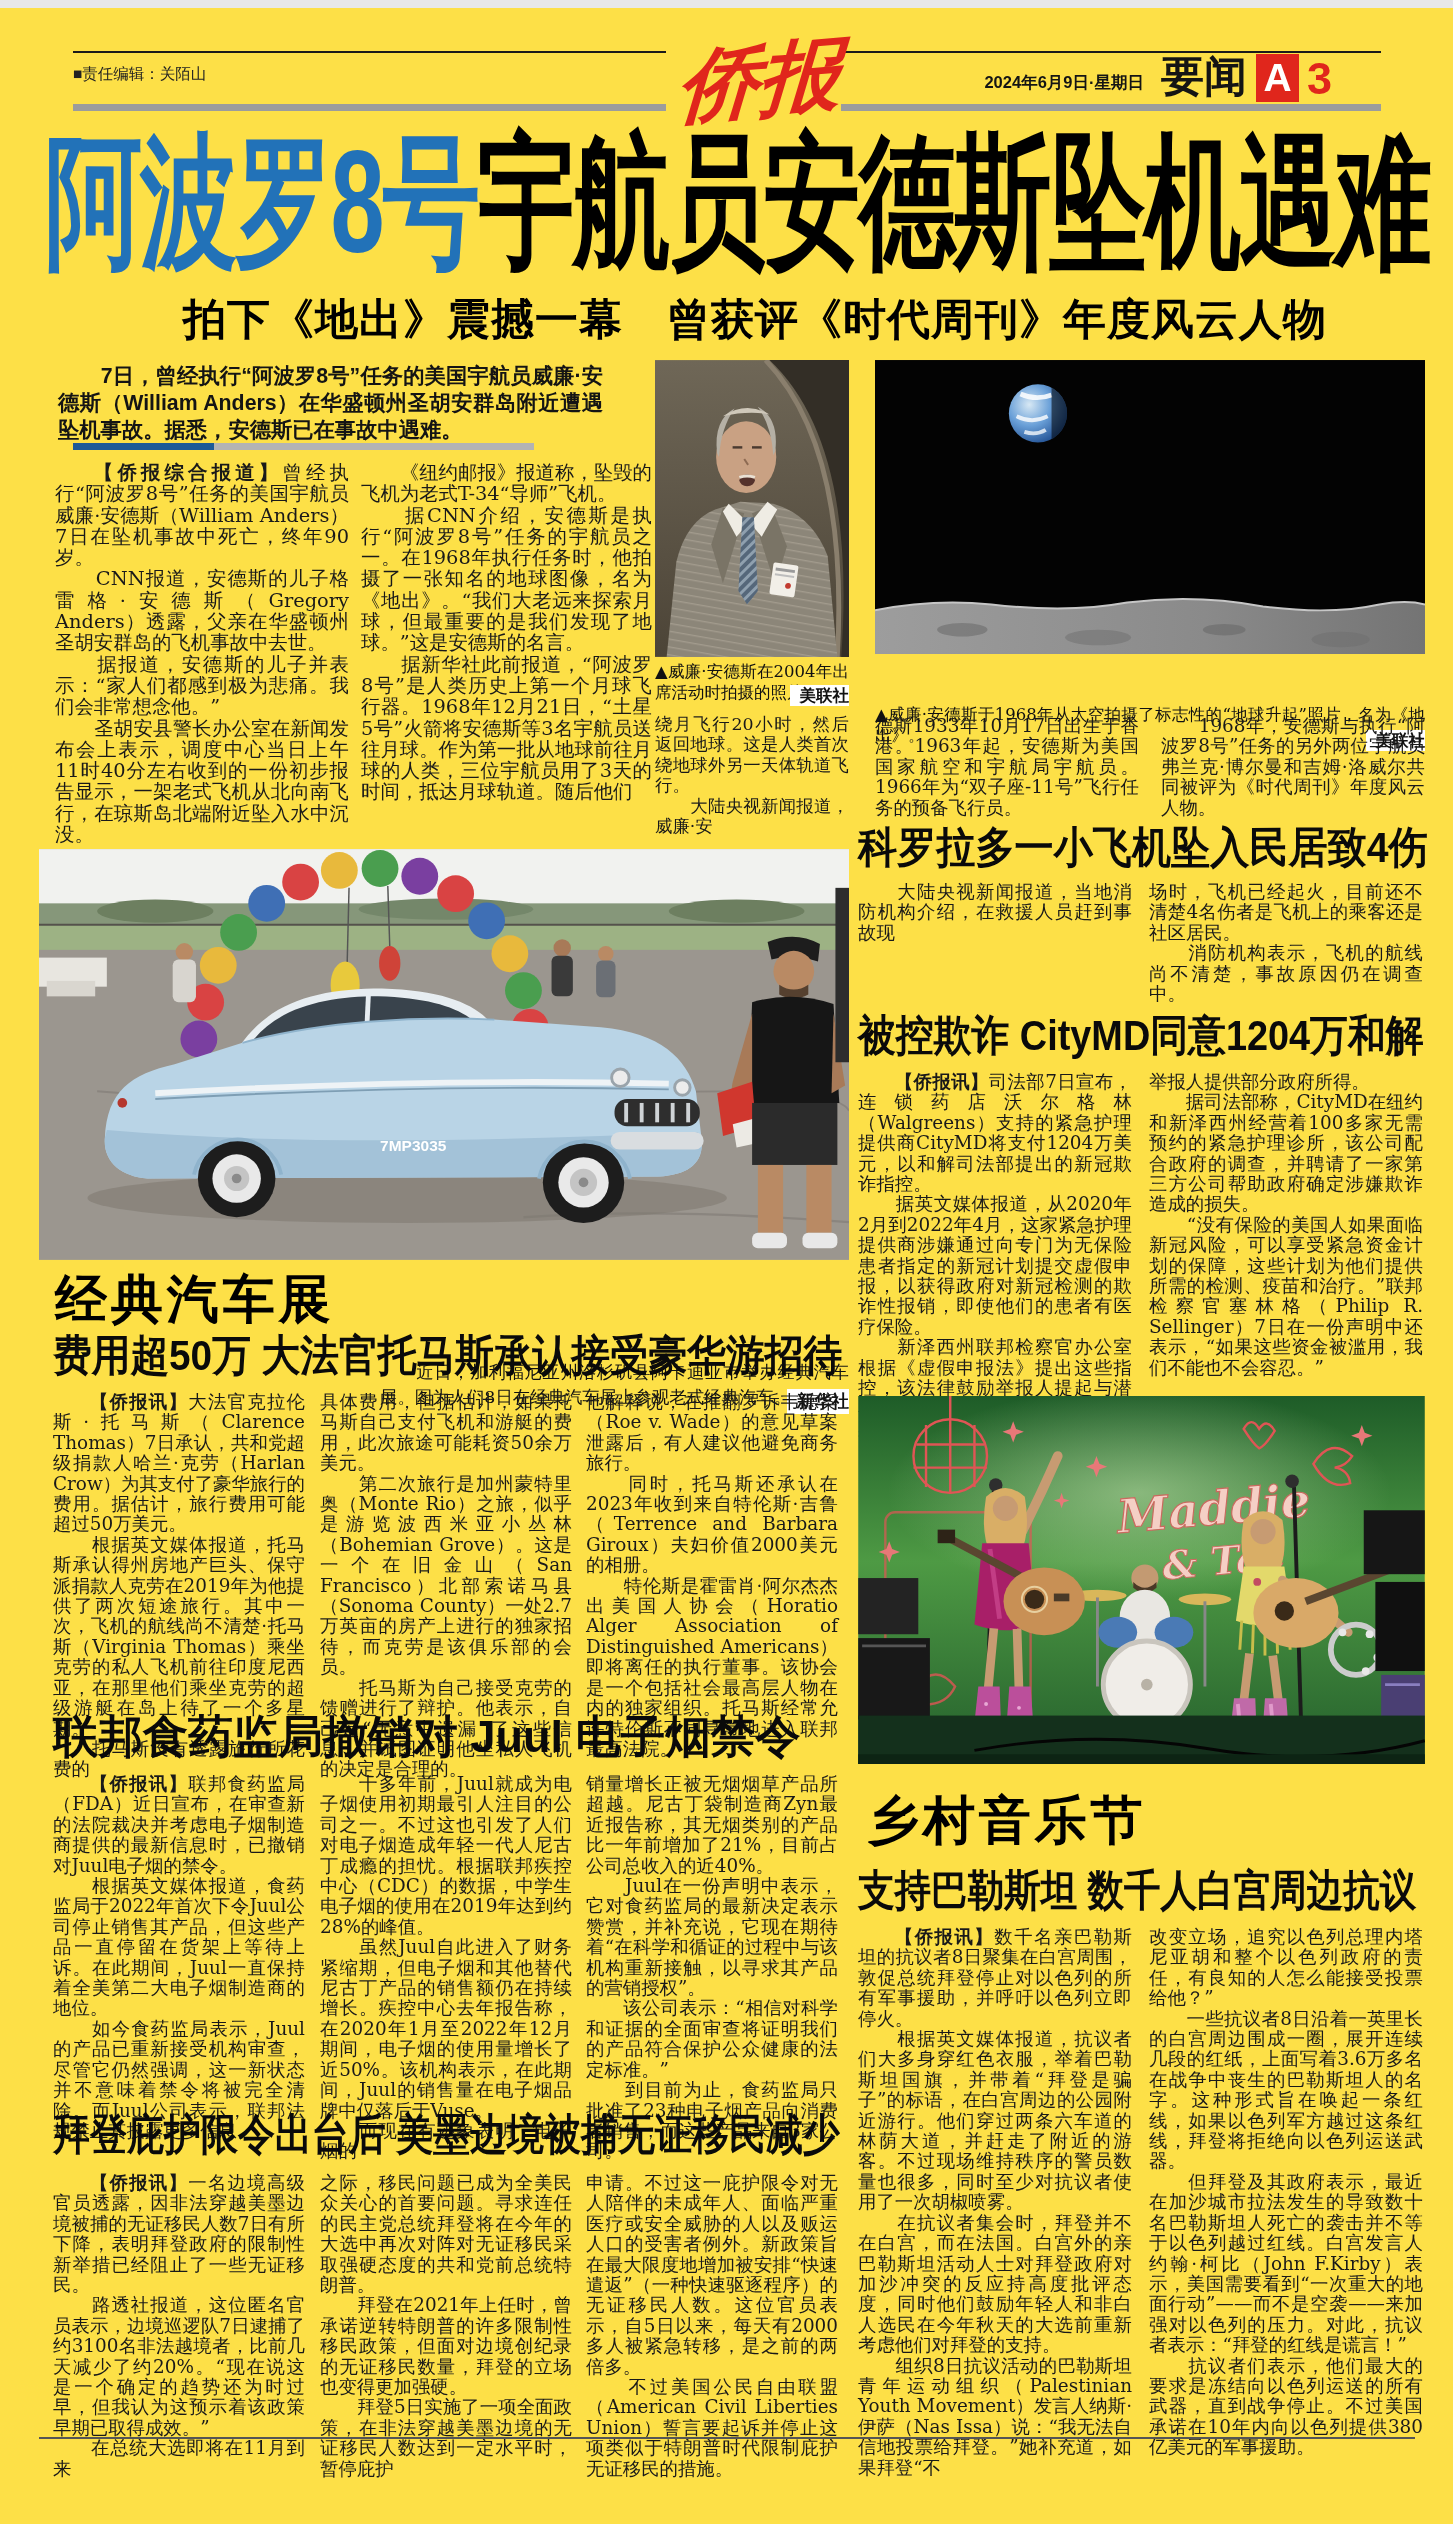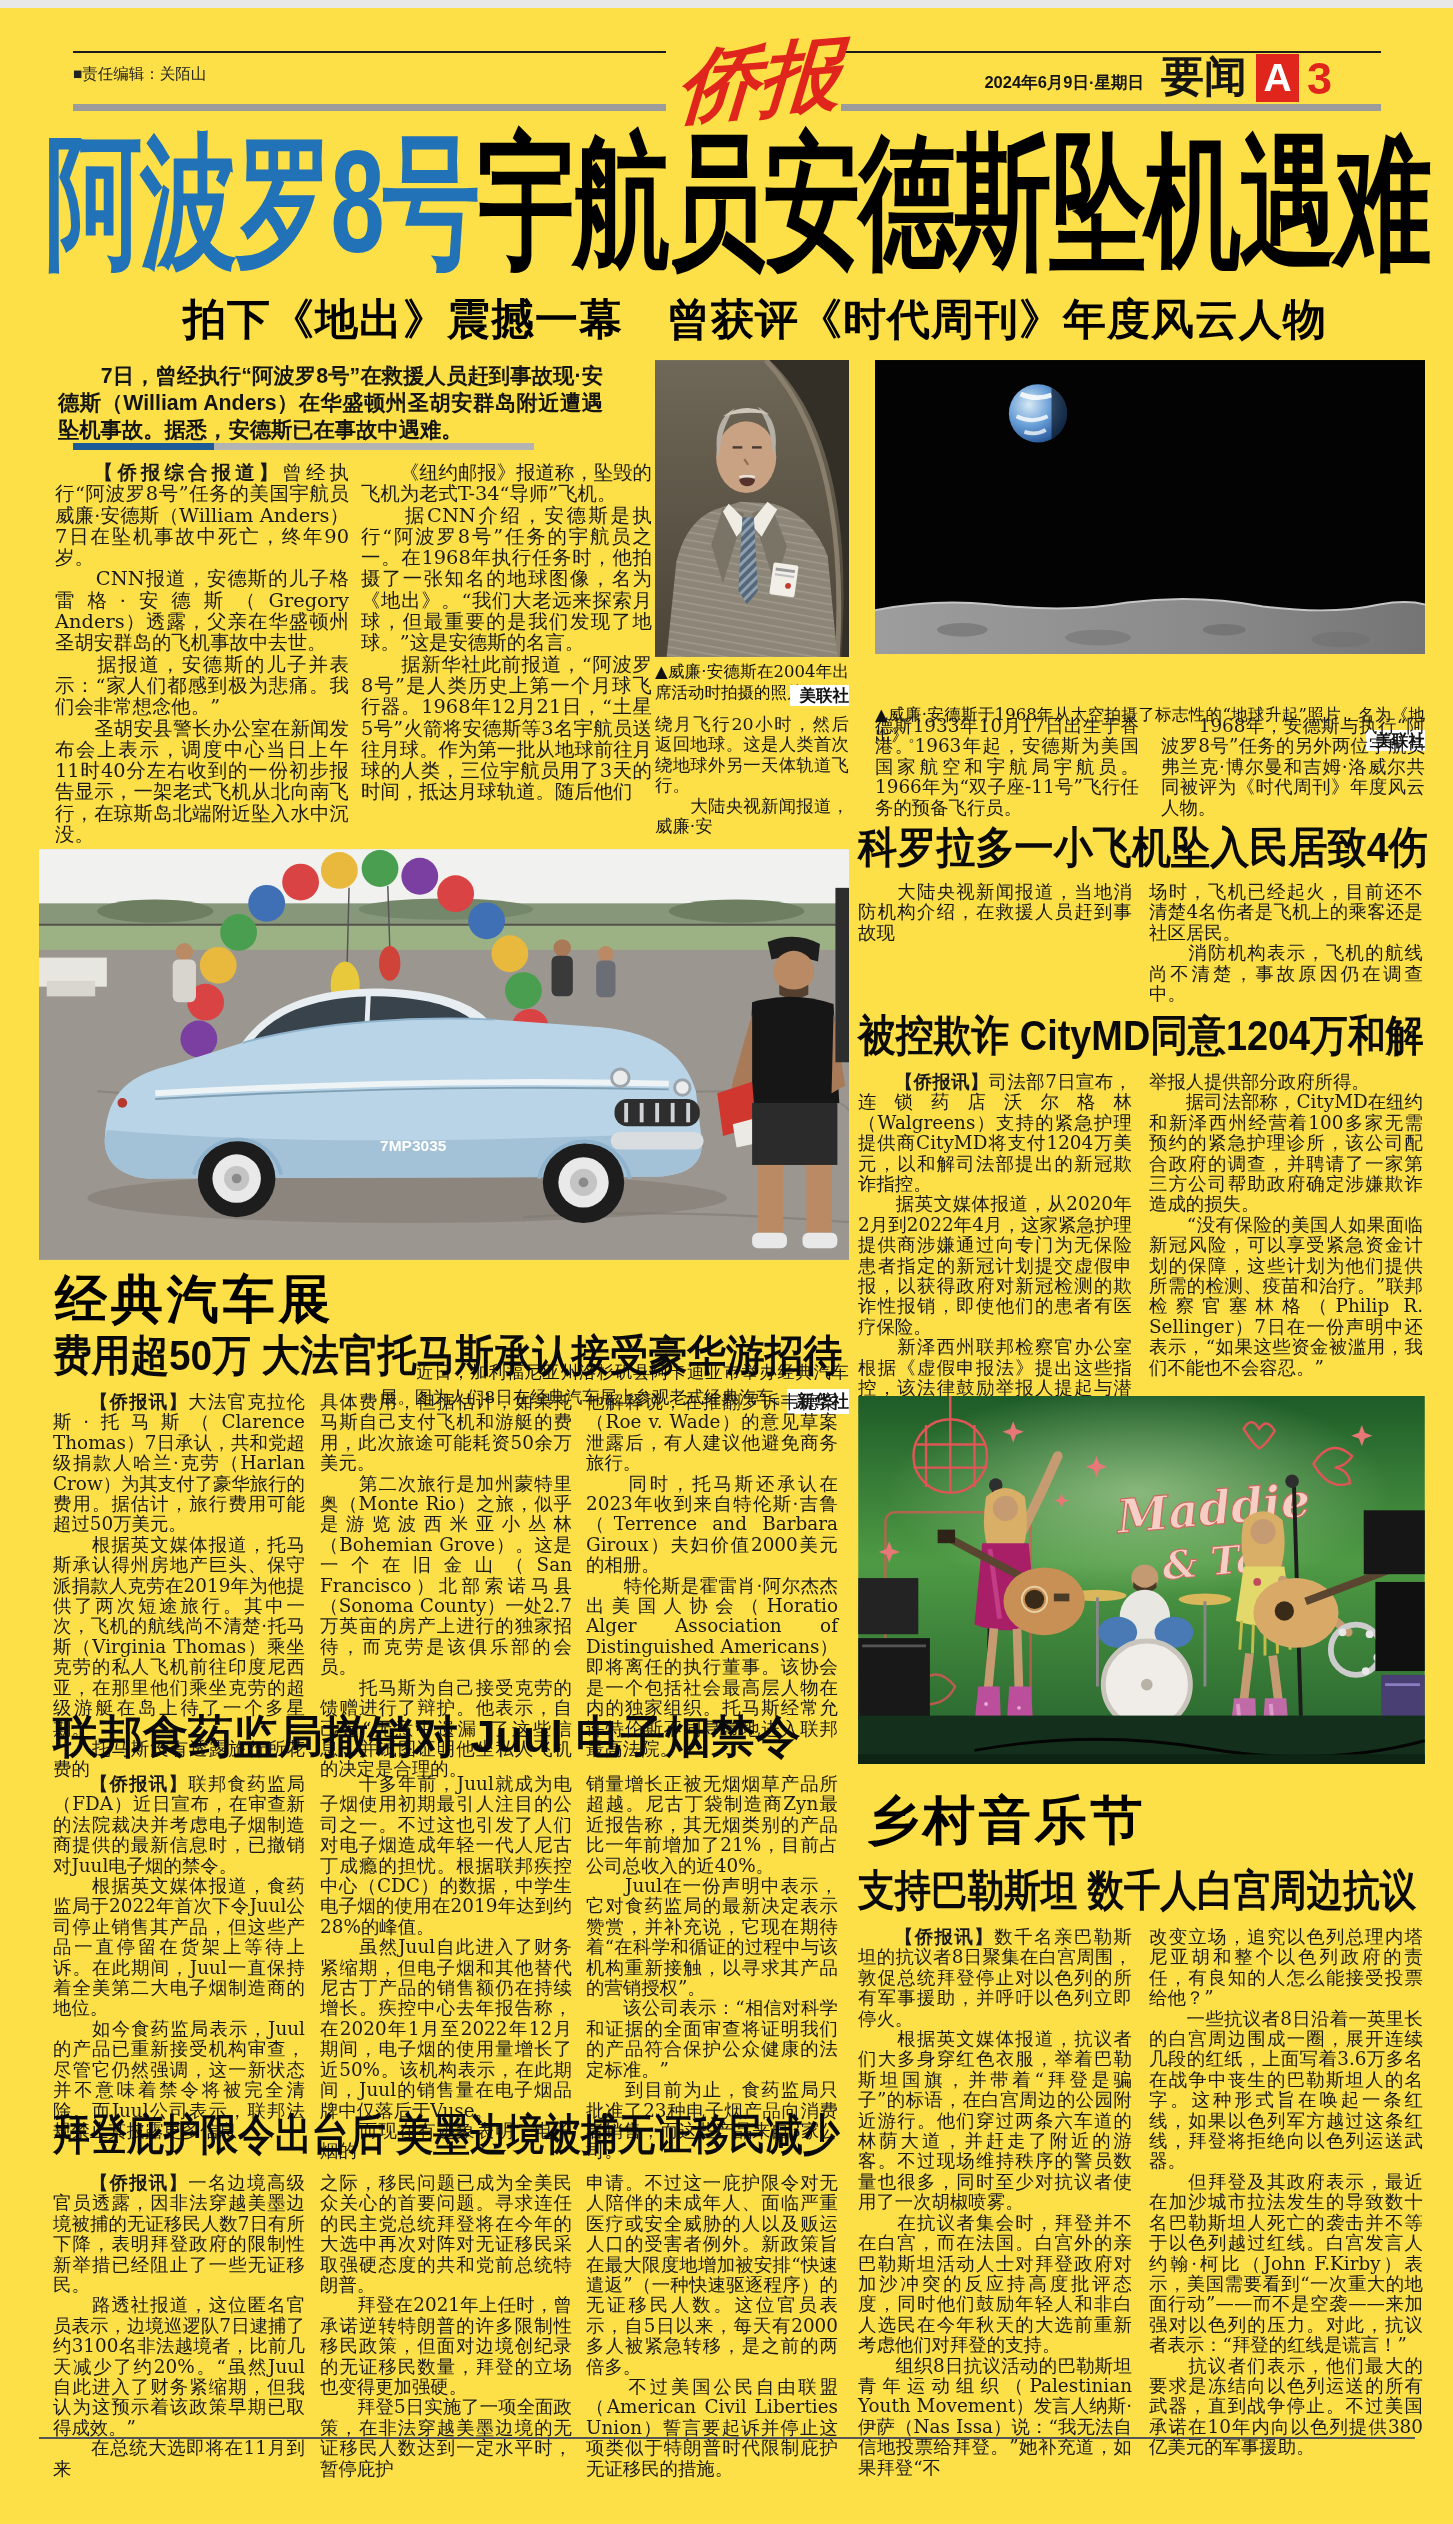--- a/index.html
+++ b/index.html
@@ -60,21 +60,21 @@
   <div class="b rule-thick" style="left:73px;top:96px;width:593px;"></div>
   <div class="b rule-thick" style="left:841px;top:96px;width:540px;"></div>
 
   <div class="b" style="left:45px;top:122px;width:1376px;height:147px;">
     <div class="mainhead">
       <span style="color:#2272b8;">阿波罗8号</span><span>宇航员安德斯坠机遇难</span>
     </div>
   </div>
   <div class="b subhead" style="left:0;top:283px;width:1454px;">拍下《地出》震撼一幕　曾获评《时代周刊》年度风云人物</div>
 
-  <div class="b lead" style="left:58px;top:355px;width:545px;">　　7日，曾经执行“阿波罗8号”在救援人员赶到事故现·安德斯（William Anders）在华盛顿州圣胡安群岛附近遭遇坠机事故。据悉，安德斯已在事故中遇难。</div>
+  <div class="b lead" style="left:58px;top:355px;width:545px;">　　7日，曾经执行“阿波罗8号”任务的美国宇航员威廉·安德斯（William Anders）在华盛顿州圣胡安群岛附近遭遇坠机事故。据悉，安德斯已在事故中遇难。</div>
   <div class="b" style="left:73px;top:435px;width:460px;height:6.8px;">
     <div style="position:absolute;left:0;top:0;width:141px;height:6.8px;background:#1d5a96;"></div>
     <div style="position:absolute;left:141px;top:0;width:320px;height:6.8px;background:#b3b3b3;"></div>
   </div>
 
   <div class="b body" style="left:55px;top:454px;width:294px;">
     <p class="graf"><b class="tag">【侨报综合报道】</b><span>曾经执行“阿波罗8号”任务的美国宇航员威廉·安德斯（William Anders）7日在坠机事故中死亡，终年90岁。</span></p>
     <div class="flow">　　CNN报道，安德斯的儿子格雷格·安德斯（Gregory Anders）透露，父亲在华盛顿州圣胡安群岛的飞机事故中去世。
 　　据报道，安德斯的儿子并表示：“家人们都感到极为悲痛。我们会非常想念他。”
 　　圣胡安县警长办公室在新闻发布会上表示，调度中心当日上午11时40分左右收到的一份初步报告显示，一架老式飞机从北向南飞行，在琼斯岛北端附近坠入水中沉没。</div>
@@ -323,21 +323,21 @@
 　　虽然Juul自此进入了财务紧缩期，但电子烟和其他替代尼古丁产品的销售额仍在持续增长。疾控中心去年报告称，在2020年1月至2022年12月期间，电子烟的使用量增长了近50%。该机构表示，在此期间，Juul的销售量在电子烟品牌中仅落后于Vuse。
 　　而现在有迹象表明，电子烟的</div>
   <div class="b body-sm flow" style="left:586px;top:1766px;width:252px;">销量增长正被无烟烟草产品所超越。尼古丁袋制造商Zyn最近报告称，其无烟类别的产品比一年前增加了21%，目前占公司总收入的近40%。
 　　Juul在一份声明中表示，它对食药监局的最新决定表示赞赏，并补充说，它现在期待着“在科学和循证的过程中与该机构重新接触，以寻求其产品的营销授权”。
 　　该公司表示：“相信对科学和证据的全面审查将证明我们的产品符合保护公众健康的法定标准。”
 　　到目前为止，食药监局只批准了23种电子烟产品向消费者销售，而这些产品来自3家公司。</div>
 
   <div class="b stitle" style="left:53px;top:2103px;transform:scaleX(.86);">拜登庇护限令出台后 美墨边境被捕无证移民减少</div>
   <div class="b body-sm" style="left:53px;top:2165px;width:252px;">
     <p class="graf"><b class="tag">【侨报讯】</b><span>一名边境高级官员透露，因非法穿越美墨边境被捕的无证移民人数7日有所下降，表明拜登政府的限制性新举措已经阻止了一些无证移民。</span></p>
-    <div class="flow">　　路透社报道，这位匿名官员表示，边境巡逻队7日逮捕了约3100名非法越境者，比前几天减少了约20%。“虽然Juul自此进入了财务紧缩期，但我认为这预示着该政策早期已取得成效。”
+    <div class="flow">　　路透社报道，这位匿名官员表示，边境巡逻队7日逮捕了约3100名非法越境者，比前几天减少了约20%。“现在说这是一个确定的趋势还为时过早，但我认为这预示着该政策早期已取得成效。”
 　　在总统大选即将在11月到来</div>
   </div>
   <div class="b body-sm flow" style="left:320px;top:2165px;width:252px;">之际，移民问题已成为全美民众关心的首要问题。寻求连任的民主党总统拜登将在今年的大选中再次对阵对无证移民采取强硬态度的共和党前总统特朗普。
 　　拜登在2021年上任时，曾承诺逆转特朗普的许多限制性移民政策，但面对边境创纪录的无证移民数量，拜登的立场也变得更加强硬。
 　　拜登5日实施了一项全面政策，在非法穿越美墨边境的无证移民人数达到一定水平时，暂停庇护</div>
   <div class="b body-sm flow" style="left:586px;top:2165px;width:252px;">申请。不过这一庇护限令对无人陪伴的未成年人、面临严重医疗或安全威胁的人以及贩运人口的受害者例外。新政策旨在最大限度地增加被安排“快速遣返”（一种快速驱逐程序）的无证移民人数。这位官员表示，自5日以来，每天有2000多人被紧急转移，是之前的两倍多。
 　　不过美国公民自由联盟（American Civil Liberties Union）誓言要起诉并停止这项类似于特朗普时代限制庇护无证移民的措施。</div>
 
   <div class="b" style="left:858px;top:1388px;">
     <svg class="photo" width="567" height="368" viewBox="0 0 585 380">

